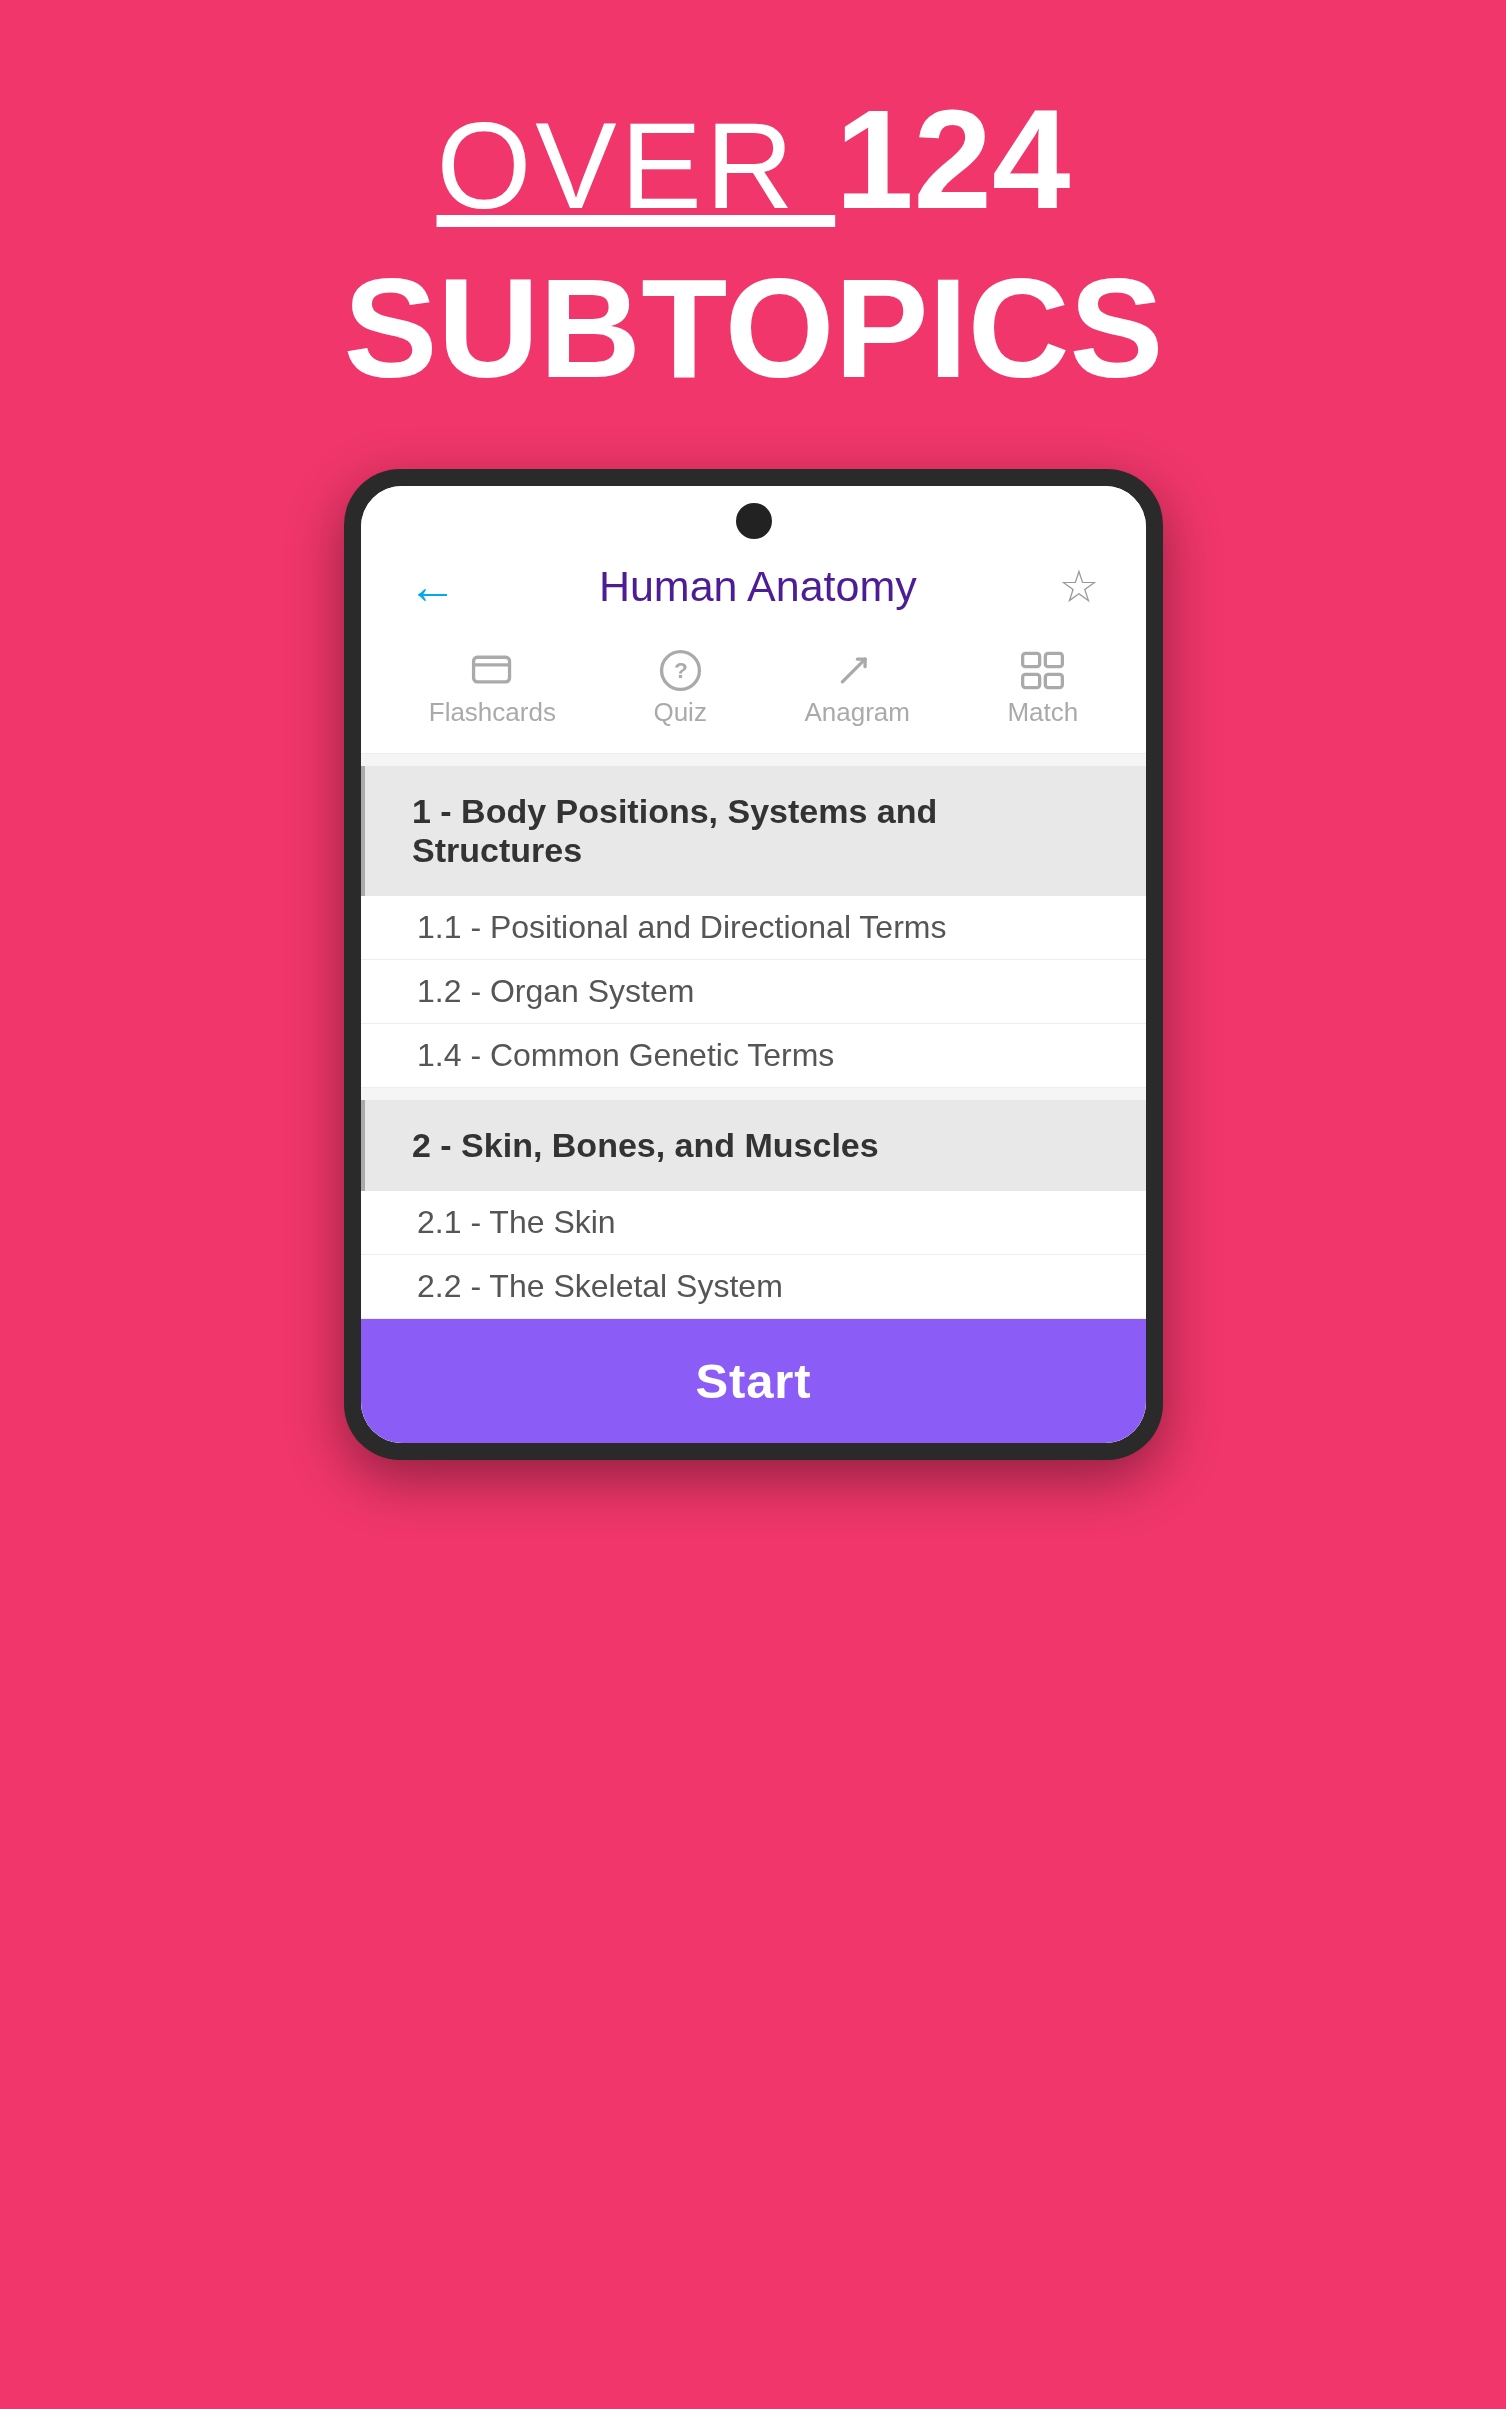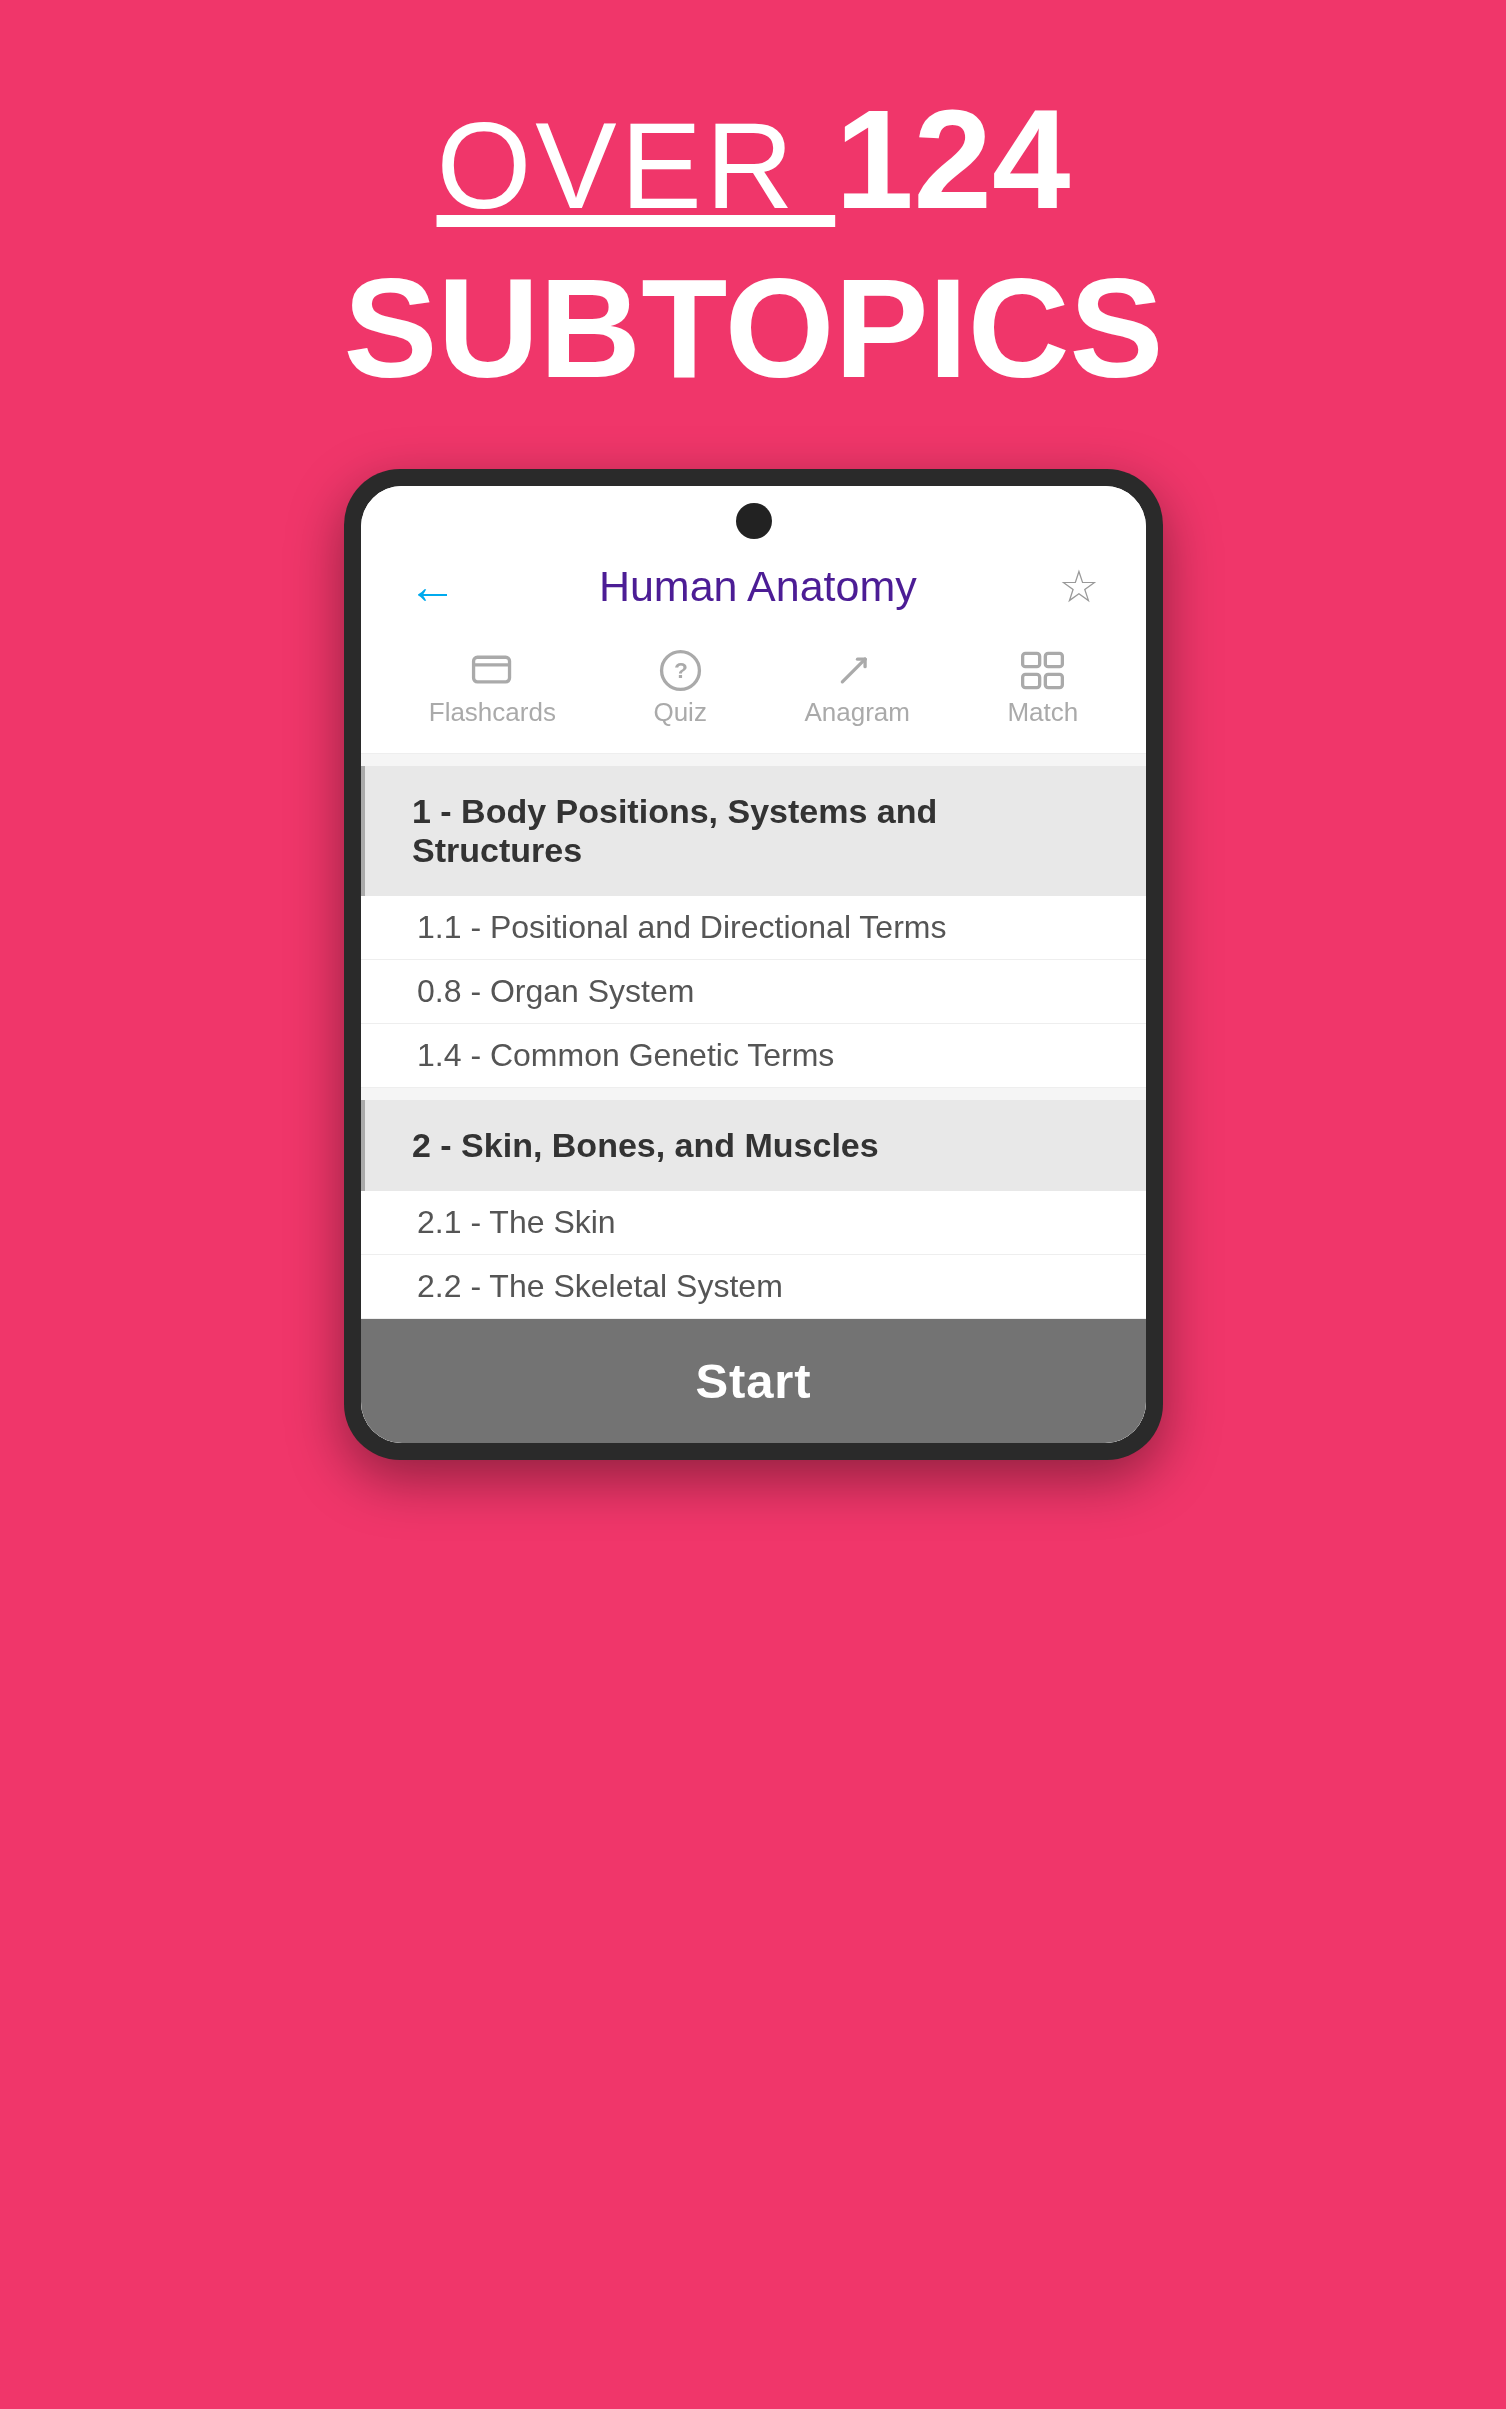--- a/index.html
+++ b/index.html
@@ -131,21 +131,21 @@
       border-bottom: 0.9px solid #eee;
       cursor: pointer;
     }
     .list-item-text {
       font-size: 32px;
       color: #555;
     }
 
     .start-btn {
       width: 100%;
-      background: #737373;
+      background: #8b5cf6;
       color: white;
       font-size: 49px;
       font-weight: 700;
       padding: 34px;
       text-align: center;
       border: none;
       cursor: pointer;
       letter-spacing: 0.9px;
     }
 
@@ -215,21 +215,21 @@
     <div class="content-list">
 
       
       <div class="section-header">
         <span class="section-header-text">1 - Body Positions, Systems and Structures</span>
       </div>
       <div class="list-item">
         <span class="list-item-text">1.1 - Positional and Directional Terms</span>
       </div>
       <div class="list-item">
-        <span class="list-item-text">0.8 - Organ System</span>
+        <span class="list-item-text">1.2 - Organ System</span>
       </div>
       <div class="list-item">
         <span class="list-item-text">1.4 - Common Genetic Terms</span>
       </div>
 
       
       <div class="section-header">
         <span class="section-header-text">2 - Skin, Bones, and Muscles</span>
       </div>
       <div class="list-item">

